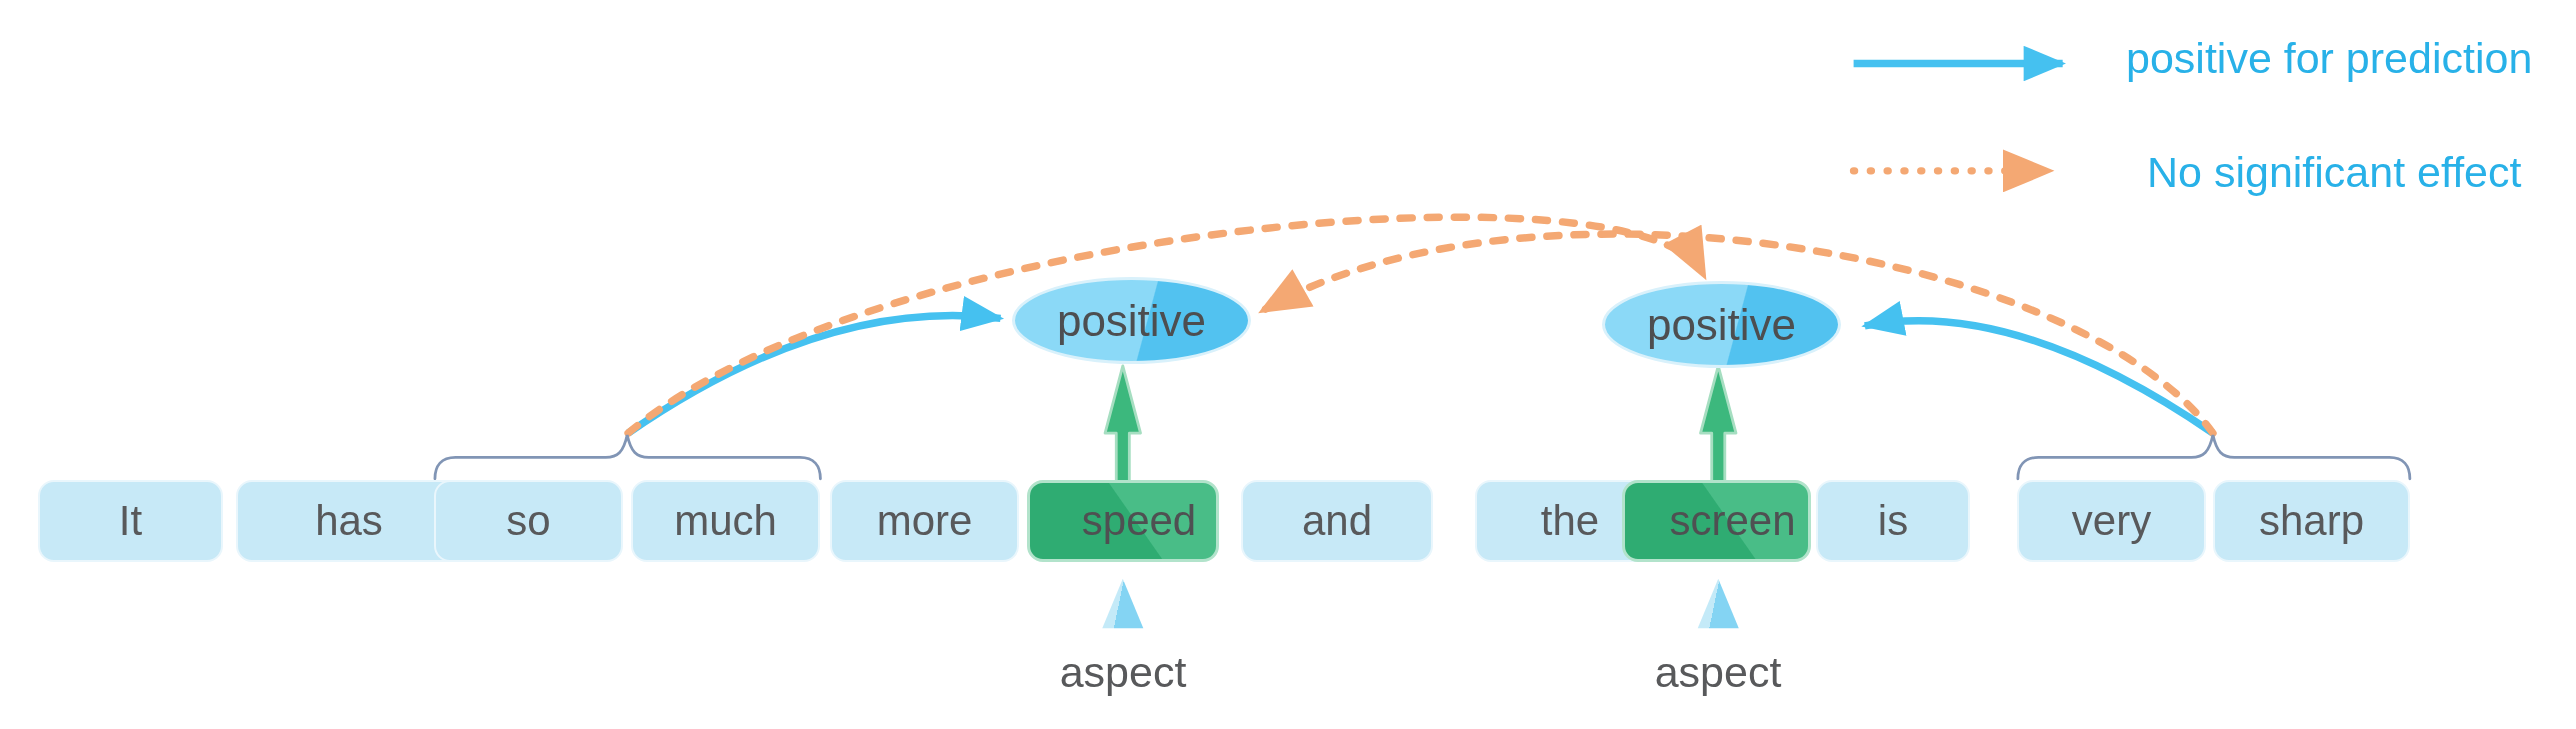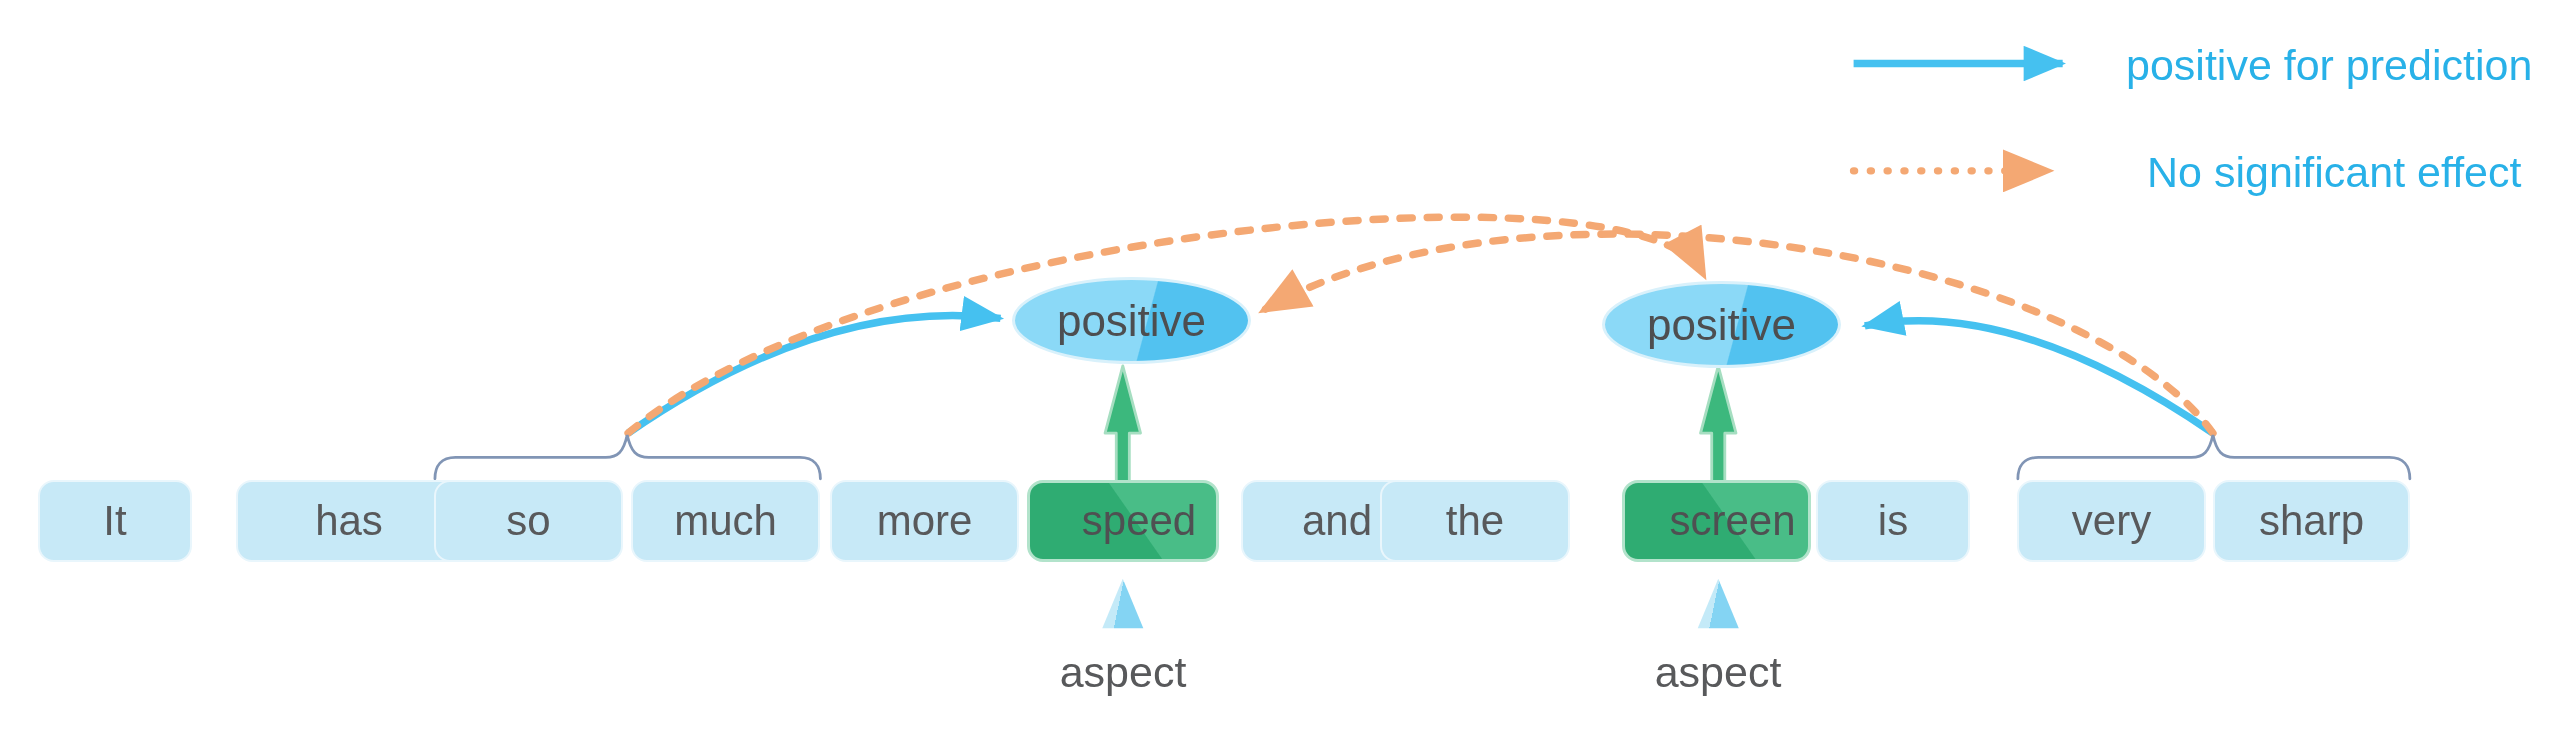--- a/index.html
+++ b/index.html
@@ -33,21 +33,21 @@
   .aspect-label {
     position:absolute; top:648px; width:280px; text-align:center;
     font-size:43px; color:#58595B;
   }
   #aspect-label-1 { left:983px; }
   #aspect-label-2 { left:1578px; }
 
   .legend-label {
     position:absolute; font-size:43px; color:#28B1E8; white-space:nowrap;
   }
-  #legend-label-1 { left:2126px; top:41px; }
+  #legend-label-1 { left:2126px; top:34px; }
   #legend-label-2 { left:2147px; top:148px; }
 </style>
 </head>
 <body>
 
 <div class="canvas">
 
   <svg class="overlay" width="2576" height="730" viewBox="0 0 2760 782" xmlns="http://www.w3.org/2000/svg">
     <defs>
       <marker id="arrow-blue" viewBox="0 0 12 10" refX="11" refY="5" markerWidth="46" markerHeight="38" orient="auto" markerUnits="userSpaceOnUse">
@@ -73,28 +73,28 @@
     <polygon points="1196,518 1196,464 1184,464 1203,392 1222,464 1210,464 1210,518" fill="#3CB87D" stroke="#A6DEC1" stroke-width="3" stroke-linejoin="round"></polygon>
     <polygon points="1834,518 1834,464 1822,464 1841,392 1860,464 1848,464 1848,518" fill="#3CB87D" stroke="#A6DEC1" stroke-width="3" stroke-linejoin="round"></polygon>
 
     <polygon points="1181,673 1203,620 1225,673" fill="url(#asp-grad)"></polygon>
     <polygon points="1819,673 1841,620 1863,673" fill="url(#asp-grad)"></polygon>
 
     <path d="M 1986,68 L 2210,68" stroke="#45C1F0" stroke-width="8" fill="none" marker-end="url(#arrow-blue)"></path>
     <path d="M 1986,183 L 2192,183" stroke="#F4A873" stroke-width="8" fill="none" stroke-linecap="round" stroke-dasharray="1 17" marker-end="url(#arrow-orange)"></path>
   </svg>
 
-  <div class="token" style="left:38px;width:154px">It</div>
+  <div class="token" style="left:38px;width:185px">It</div>
   <div class="token" style="left:236px;width:226px">has</div>
   <div class="token" style="left:434px;width:189px">so</div>
   <div class="token" style="left:631px;width:189px">much</div>
   <div class="token" style="left:830px;width:189px">more</div>
   <div class="token aspect" style="left:1027px;width:192px">speed</div>
   <div class="token" style="left:1241px;width:192px">and</div>
-  <div class="token" style="left:1380px;width:190px">the</div>
+  <div class="token" style="left:1475px;width:190px">the</div>
   <div class="token aspect" style="left:1622px;width:189px">screen</div>
   <div class="token" style="left:1816px;width:154px">is</div>
   <div class="token" style="left:2017px;width:189px">very</div>
   <div class="token" style="left:2213px;width:197px">sharp</div>
 
   <div class="pred" id="pred-1">positive</div>
   <div class="pred" id="pred-2">positive</div>
 
   <div class="aspect-label" id="aspect-label-1">aspect</div>
   <div class="aspect-label" id="aspect-label-2">aspect</div>

